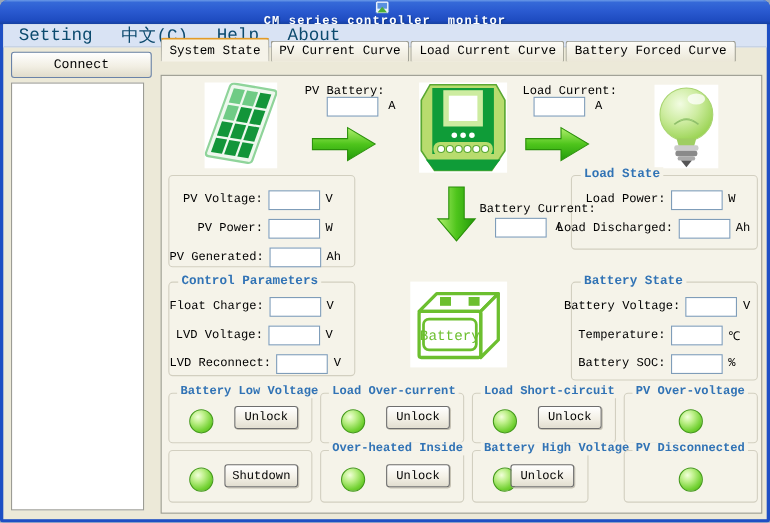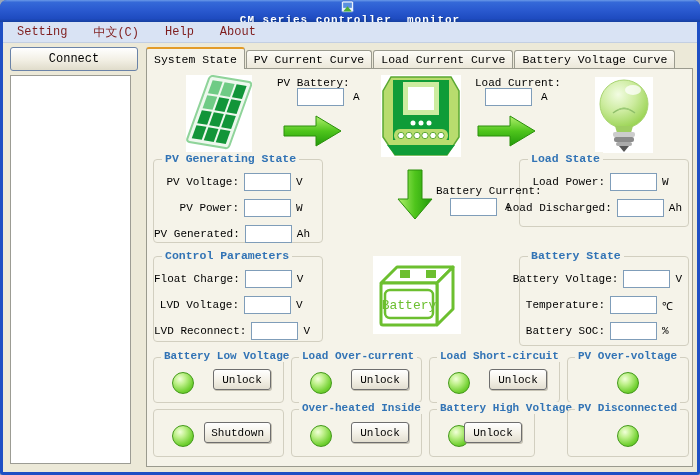--- a/index.html
+++ b/index.html
@@ -20,29 +20,29 @@
   .win-btn.close { background:linear-gradient(160deg,#f0a080 0%,#d8541e 45%,#c04010 100%); }
   .win-btn.min::after { content:""; position:absolute; left:3px; bottom:3px; width:8px; height:3px; background:#fff; }
   .win-btn.max::after { content:""; position:absolute; left:3px; top:3px; width:10px; height:8px;
     border:1px solid #fff; border-top:3px solid #fff; }
   .win-btn.close::after { content:"×"; position:absolute; left:0; top:-1px; width:100%; text-align:center;
     color:#fff; font-size:14px; font-weight:bold; line-height:16px; }
   
   .winbody { position:absolute; left:3px; right:3px; top:22px; bottom:3px; background:#ece9d8; }
   .menubar { position:absolute; left:0; right:0; top:0; height:21px; background:#d9e3f4;
     border-bottom:1px solid #c3cfe2; display:flex; align-items:center; gap:26px; padding:0 14px; }
-  .menu-item { font-size:12px; color:#7f1d1d; cursor:default; white-space:nowrap; }
+  .menu-item { font-size:16px; color:#0c4a6e; cursor:default; white-space:nowrap; }
   
   .connect-btn { position:absolute; left:7px; top:25px; width:128px; height:24px;
     background:linear-gradient(180deg,#ffffff 0%,#f2efe4 55%,#e0dccb 100%);
     border:1px solid #6a83a8; border-radius:3px; font-family:inherit; font-size:12px; cursor:pointer; }
   .device-list { position:absolute; left:7px; top:53px; width:121px; height:389px;
     background:#fff; border:1px solid #9c9c94; }
   
-  .tabs { position:absolute; left:143px; top:27px; height:20px; display:flex; align-items:flex-end;text-align:right; }
+  .tabs { position:absolute; left:143px; top:14px; height:20px; display:flex; align-items:flex-end;text-align:right; }
   .tab { height:19px; padding:0 7px; background:linear-gradient(180deg,#fdfcf7,#ebe7d8);
     border:1px solid #9a9a8e; border-bottom:none; border-radius:3px 3px 0 0;
     font-size:11.5px; line-height:18px; margin-right:1px; cursor:pointer; white-space:nowrap; }
   .tab.active { height:22px; line-height:21px; background:#f5f3e9; border-top:2px solid #e39b27;
     position:relative; z-index:3; }
   .panel { position:absolute; left:143px; top:46px; width:547px; height:399px;
     background:#f5f3e9; border:1px solid #9a9a8e; z-index:2; }
   
   .tb { border:1px solid #7f9db9; background:#fff; height:18px; width:47px;
     font-family:inherit; font-size:11px; padding:1px 2px; }
@@ -98,21 +98,21 @@
       <span class="menu-item">About</span>
     </div>
 
     <button class="connect-btn">Connect</button>
     <div class="device-list"></div>
 
     <div class="tabs">
       <div class="tab active">System State</div>
       <div class="tab">PV Current Curve</div>
       <div class="tab">Load Current Curve</div>
-      <div class="tab">Battery Voltage Curve</div>
+      <div class="tab">Battery Forced Curve</div>
     </div>
 
     <div class="panel">
 
       <div class="icon-card" style="left:39px; top:6px; width:66px; height:78px;">
         <svg width="66" height="78" viewBox="0 0 66 78">
           <g transform="matrix(1,0.17,-0.36,1,26,4)">
             <rect x="-3" y="-3" width="42" height="66" rx="3" fill="#eef8ee" stroke="#8fd49a" stroke-width="2"></rect>
             <rect x="1" y="1" width="10" height="13" fill="#6fcb85"></rect>
               <rect x="13" y="1" width="10" height="13" fill="#6fcb85"></rect>
@@ -193,21 +193,20 @@
           <path d="M23,33 q6,-4 12,0" stroke="#9fce7a" fill="none" stroke-width="1"></path>
           <polygon points="20,49 38,49 36,56 22,56" fill="#9fce62"></polygon>
           <rect x="18" y="55" width="22" height="5" rx="2" fill="#cccccc"></rect>
           <rect x="19" y="60" width="20" height="5" rx="2" fill="#8a8a8a"></rect>
           <rect x="21" y="65" width="16" height="4" rx="2" fill="#aaaaaa"></rect>
           <polygon points="24,69 34,69 29,75" fill="#555555"></polygon>
         </svg>
       </div>
 
       <div class="groupbox" style="left:6px; top:90px; width:170px; height:84px;">
-        <span class="group-title">PV Generating State</span>
         <div class="frow">
             <span class="lbl">PV Voltage:</span>
             <input class="tb" value="" style="">
             <span class="unit">V</span>
           </div>
         <div class="frow">
             <span class="lbl">PV Power:</span>
             <input class="tb" value="" style="">
             <span class="unit">W</span>
           </div>

